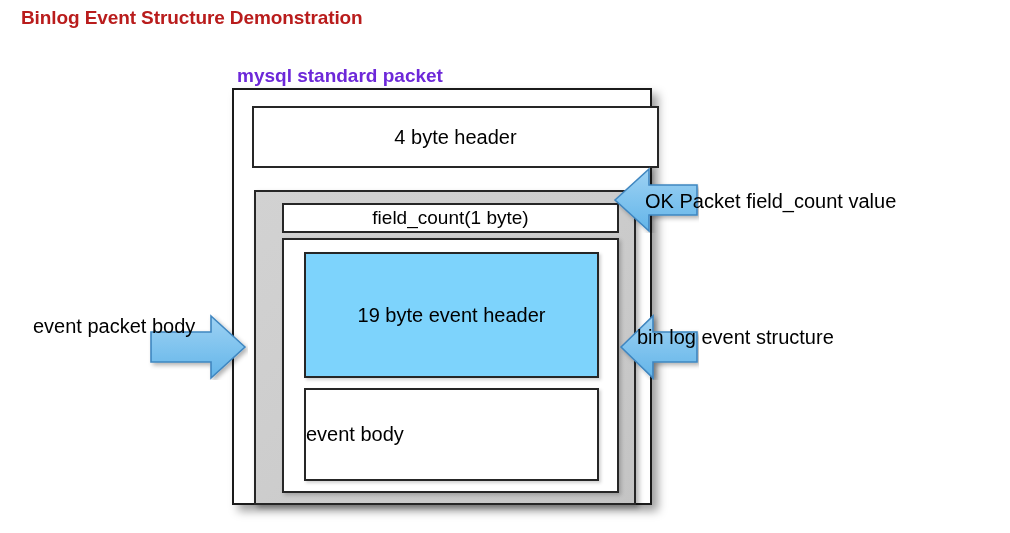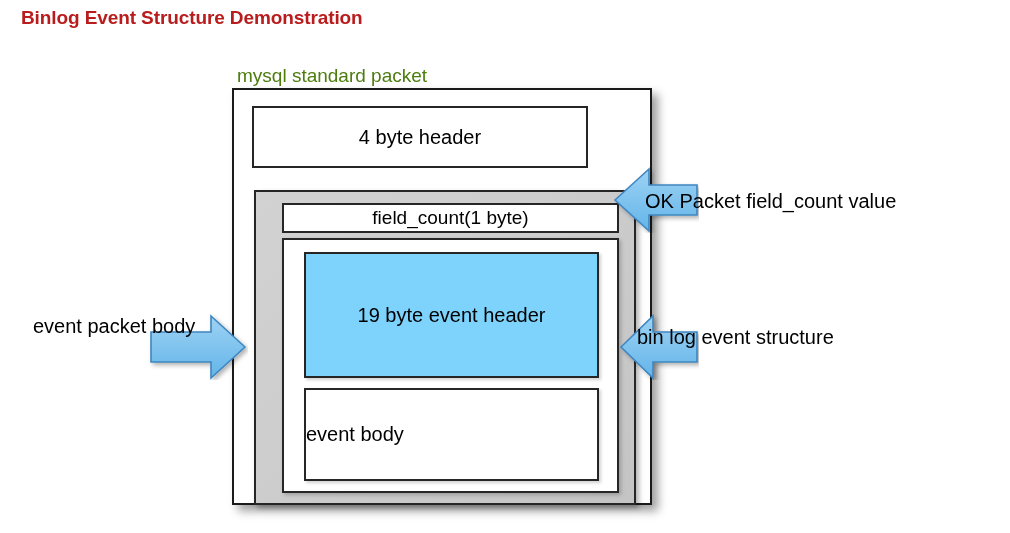--- a/index.html
+++ b/index.html
@@ -26,43 +26,43 @@
     letter-spacing: -0.1px;
     white-space: nowrap;
   }
 
   
   .packet-label {
     position: absolute;
     left: 237px;
     top: 65px;
     font-size: 19px;
-    font-weight: normal;
-    color: #4d7c0f;
+    font-weight: bold;
+    color: #6d28d9;
     white-space: nowrap;
   }
 
   
   .outer-packet {
     position: absolute;
     left: 232px;
     top: 88px;
     width: 420px;
     height: 417px;
     background: #ffffff;
     border: 2px solid #1a1a1a;
     box-sizing: border-box;
     box-shadow: 6px 6px 9px rgba(0,0,0,0.38);
   }
 
   .hdr-box {
     position: absolute;
     left: 18px;
     top: 16px;
-    width: 336px;
+    width: 407px;
     height: 62px;
     background: #ffffff;
     border: 2px solid #262626;
     box-sizing: border-box;
     display: flex;
     align-items: center;
     justify-content: center;
   }
 
   .body-box {

